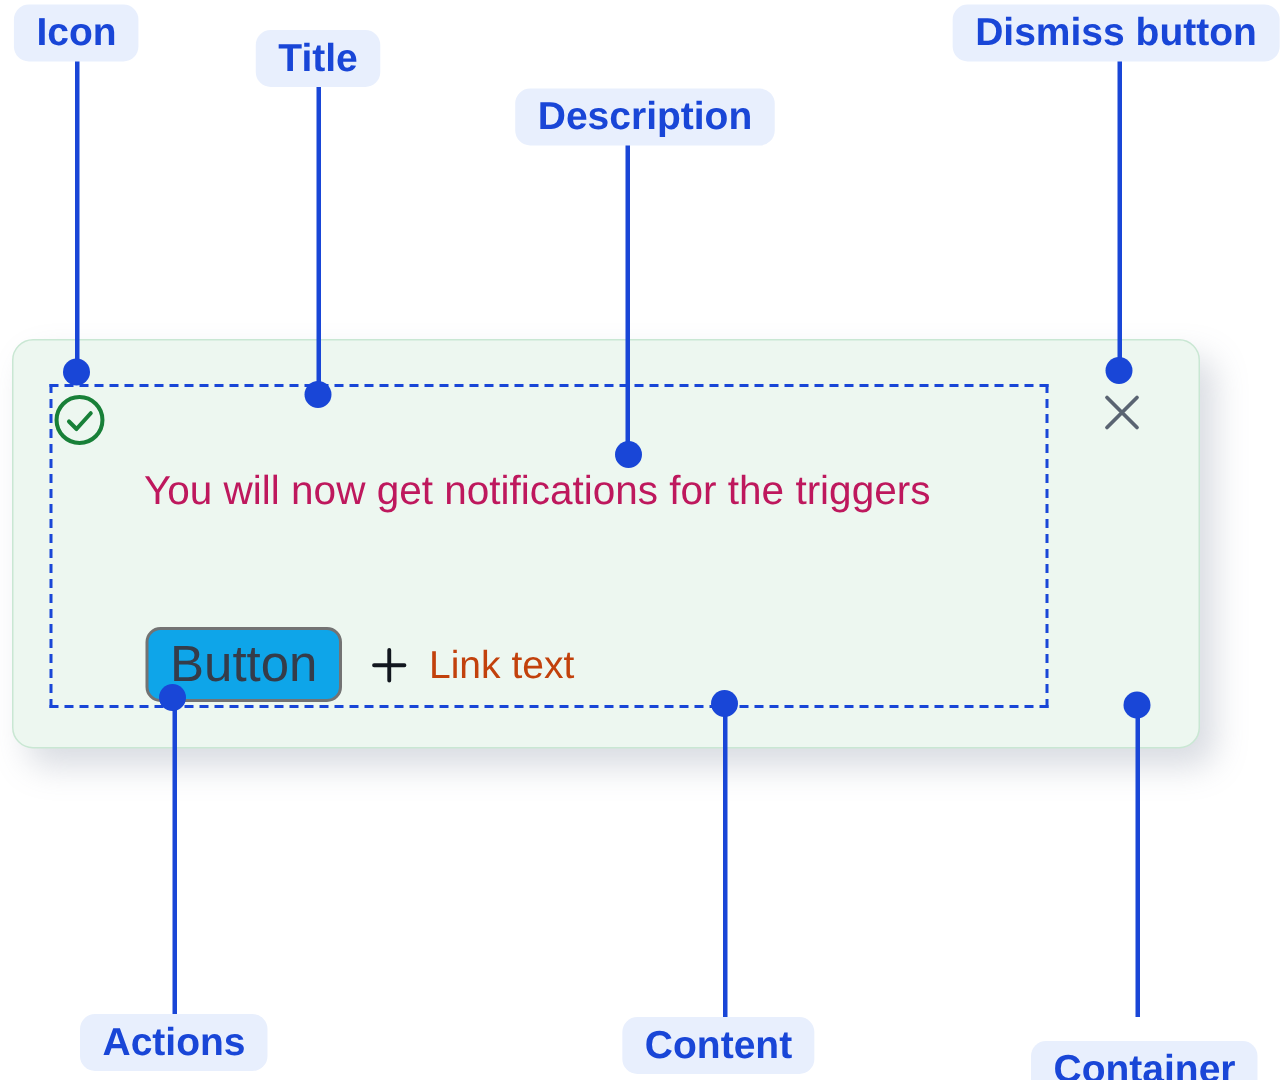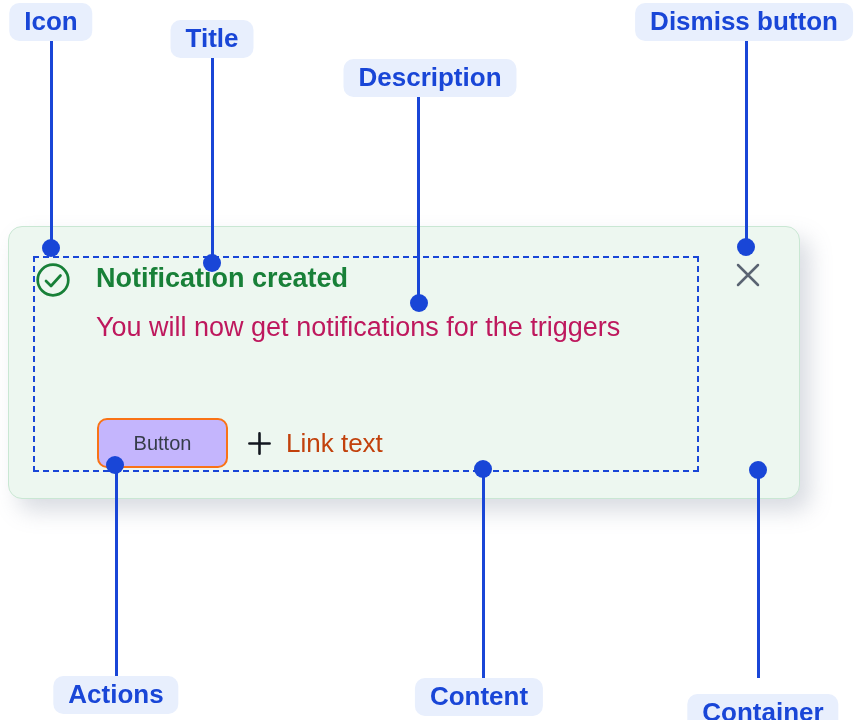--- a/index.html
+++ b/index.html
@@ -48,24 +48,24 @@
     font-size: 27px;
     line-height: 45px;
     color: #be185d;
     white-space: nowrap;
   }
   .toast-button {
     position: absolute;
     left: 97px; top: 418px;
     width: 131px; height: 50px;
     box-sizing: border-box;
-    background: #c4b5fd;
-    border: 2px solid #f97316;
+    background: #0ea5e9;
+    border: 2px solid #737373;
     border-radius: 10px;
-    font-size: 20px;
+    font-size: 34px;
     color: #353C49;
     display: flex;
     align-items: center;
     justify-content: center;
     cursor: pointer;
   }
   .toast-link {
     position: absolute;
     left: 246px; top: 422px;
     height: 42px;
@@ -143,21 +143,20 @@
 
   <div class="dashed-outline"></div>
 
   <span class="success-icon">
     <svg width="36" height="36" viewBox="0 0 36 36">
       <circle cx="18" cy="18" r="15.3" fill="none" stroke="#188038" stroke-width="2.7"></circle>
       <path d="M11 19 L16 24 L25.5 13.5" fill="none" stroke="#188038" stroke-width="2.7" stroke-linecap="round" stroke-linejoin="round"></path>
     </svg>
   </span>
 
-  <div class="toast-title">Notification created</div>
 
   <div class="toast-desc">
     <span>You will now get notifications for the triggers</span><br>
   </div>
 
   <div class="toast-button">Button</div>
 
   <div class="toast-link">
     <span style="display:flex;">
       <svg width="27" height="27" viewBox="0 0 24 24">

